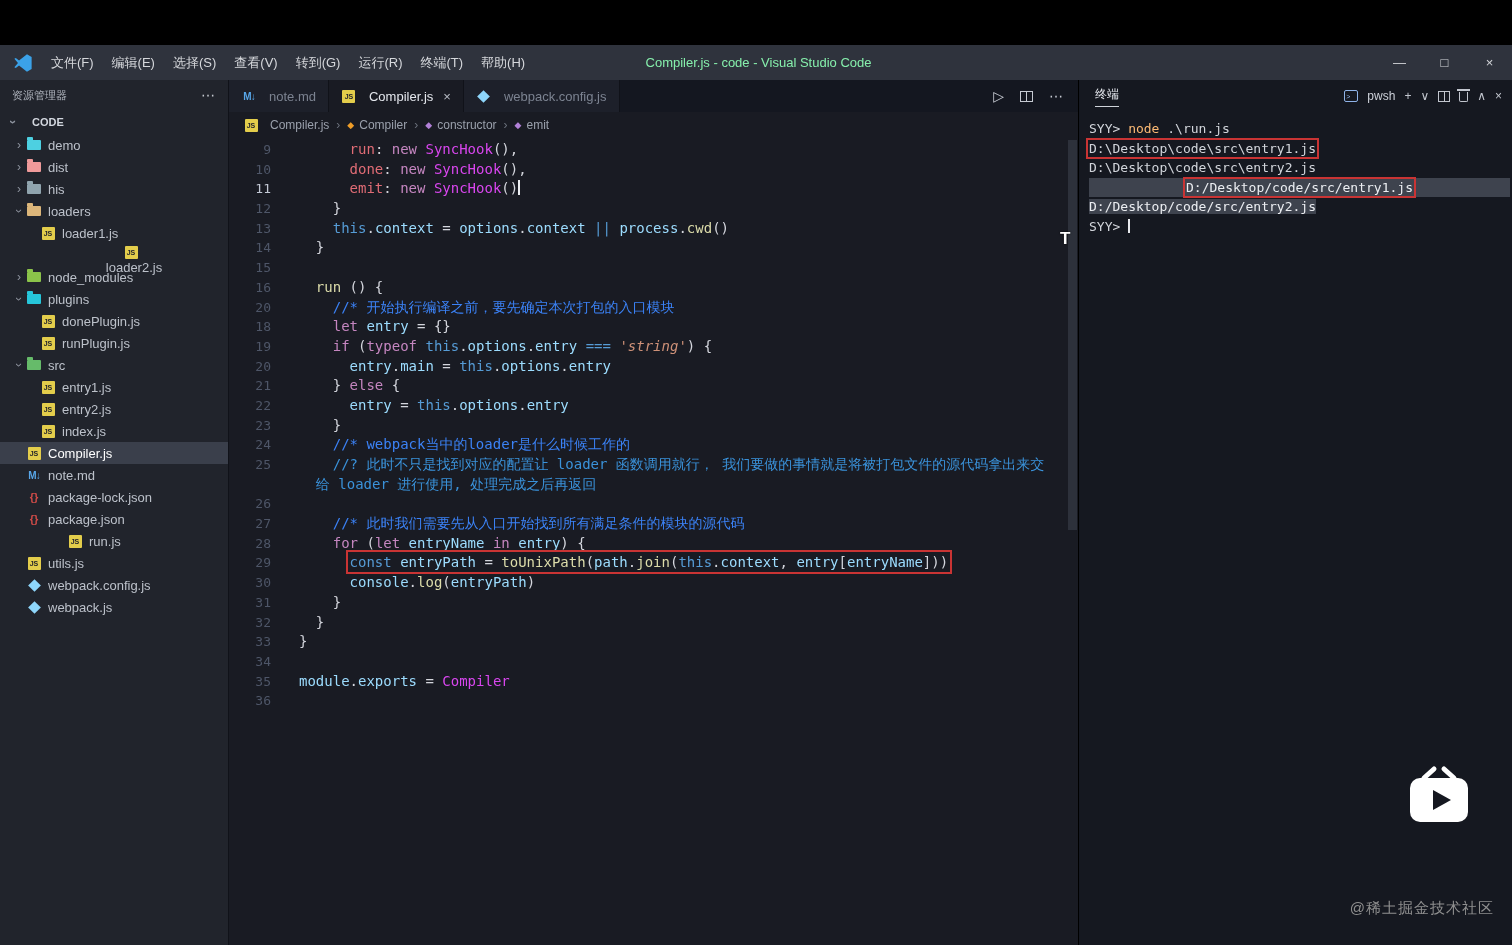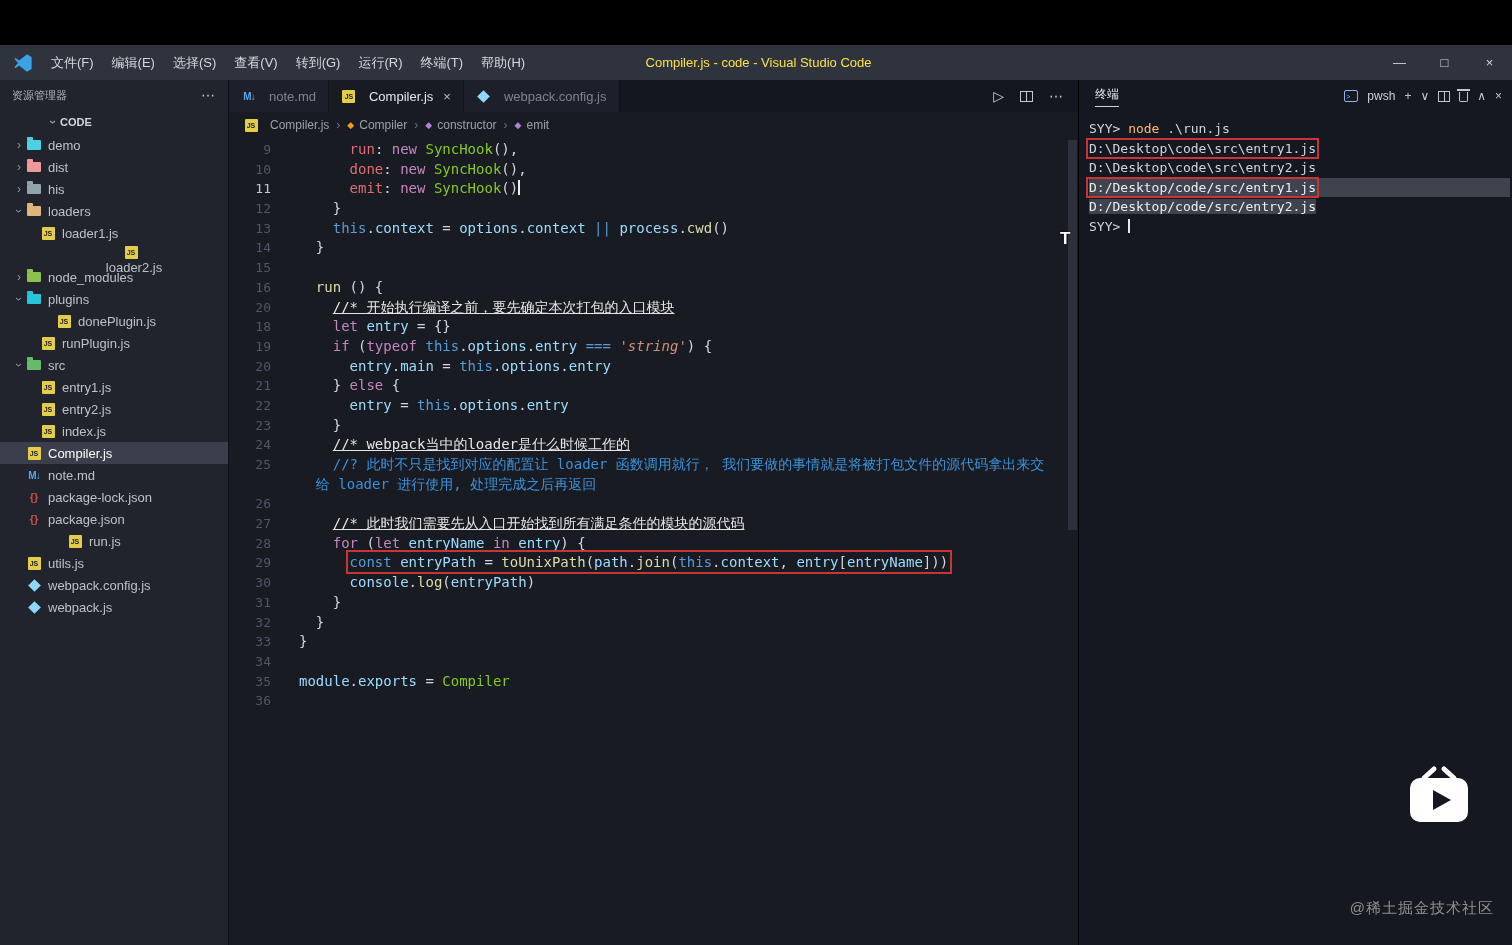--- a/index.html
+++ b/index.html
@@ -7,31 +7,31 @@
   .stage { position:relative; width:1512px; height:945px; background:#000; overflow:hidden; }
 
   
   .window { position:absolute; top:45px; left:0; width:1512px; height:940px; display:flex; flex-direction:column; background:#191b23; }
 
   
   .titlebar { flex:0 0 35px; background:#2f333d; display:flex; align-items:center; position:relative; }
   .vsc-logo { width:18px; height:18px; margin:0 10px 0 14px; }
   .menus { display:flex; z-index:2; }
   .menu-item { padding:4px 9px; font-size:13px; color:#d6d8dc; border-radius:4px; }
-  .win-title { position:absolute; left:5px; right:0; text-align:center; font-size:13px; color:#fde047; pointer-events:none; }
+  .win-title { position:absolute; left:5px; right:0; text-align:center; font-size:13px; color:#86efac; pointer-events:none; }
   .win-controls { margin-left:auto; display:flex; z-index:2; }
   .win-btn { width:45px; height:35px; display:flex; align-items:center; justify-content:center; color:#d4d6da; font-size:13px; }
 
   .content { flex:1; display:flex; min-height:0; }
 
   
   .sidebar { width:228px; background:#21242c; display:flex; flex-direction:column;justify-content:flex-end; }
   .sb-header { flex:0 0 30px; display:flex; align-items:center; padding:0 12px; font-size:11px; color:#aeb3bc; }
   .sb-more { margin-left:auto; color:#c4c8cf; font-size:14px; letter-spacing:1px; }
-  .sb-section { flex:0 0 24px; display:flex; align-items:center; font-size:11px; font-weight:bold; color:#d3d7df; padding:0 6px; gap:0;margin-left:40px; }
+  .sb-section { flex:0 0 24px; display:flex; align-items:center; font-size:11px; font-weight:bold; color:#d3d7df; padding:0 6px; gap:12px; }
   .sb-section .chev { transform:rotate(90deg); }
   .tree { flex:1; overflow:hidden; }
   .tree-row { height:22px; display:flex; align-items:center; font-size:13px; color:#bcc1ca; white-space:nowrap; }
   .tree-row.selected { background:#3a3f4b; color:#fff; }
   .chev { width:14px; flex:0 0 14px; color:#8d939e; font-size:12px; text-align:center; display:inline-block; }
   .chev.expanded { transform:rotate(90deg); }
   .t-icon { width:16px; height:14px; margin-right:6px; display:inline-flex; align-items:center; justify-content:center; flex:0 0 16px; }
   .ic-folder { width:14px; height:10px; border-radius:1px; position:relative; display:inline-block; }
   .ic-folder:before { content:""; position:absolute; top:-3px; left:0; width:6px; height:3px; background:inherit; border-radius:1px 1px 0 0; background-color:inherit; }
   .ic-js { width:13px; height:13px; background:#e3cd4b; color:#22232a; font-size:7px; font-weight:bold; display:inline-flex; align-items:center; justify-content:center; border-radius:1px; font-family:"Liberation Sans",sans-serif; }
@@ -58,47 +58,47 @@
   .sym { font-size:9px; }
 
   .code { flex:1; padding-top:2px; font-family:"DejaVu Sans Mono", monospace; font-size:14px; line-height:19.7px; overflow:hidden; position:relative; }
   .code-line { display:flex; height:19.7px; white-space:pre; }
   .ln { flex:0 0 42px; width:42px; text-align:right; color:#4e5668; font-size:13px; }
   .ln.active { color:#c3c9d5; }
   .lt { margin-left:28px; }
   .tok.p  { color:#d4d6dd; }
   .tok.k  { color:#c586c0; }
   .tok.kb { color:#569cd6; }
-  .tok.cl { color:#84cc16; }
+  .tok.cl { color:#d946ef; }
   .tok.fn { color:#dcdcaa; }
   .tok.v  { color:#9cdcfe; }
   .tok.key{ color:#e06c75; }
   .tok.s  { color:#ce9178;font-style:italic; }
-  .tok.cg { color:#e5e5e5;text-decoration:underline; }
+  .tok.cg { color:#3b82f6; }
   .tok.cb { color:#3a92da; }
   .tok.ob { color:#569cd6; }
   .caret { display:inline-block; width:1.5px; height:15px; background:#eceef2; vertical-align:-2px; }
   .red-boxed { outline:2px solid #c93434; outline-offset:2px; }
   .ed-scrollbar { position:absolute; right:1px; top:60px; width:9px; height:390px; background:rgba(120,128,144,.22); }
 
   
   .terminal-col { width:434px; background:#151820; border-left:1px solid #000; display:flex; flex-direction:column; }
   .term-header { flex:0 0 32px; display:flex; align-items:center; padding:0 10px 0 16px; }
   .term-title { font-size:12px; color:#e5e8ee; border-bottom:1px solid #cfd3da; padding-bottom:3px; }
   .term-actions { margin-left:auto; display:flex; align-items:center; gap:9px; color:#c2c6ce; font-size:12px; }
   .ic-term { width:14px; height:12px; border:1px solid #8fb3e8; border-radius:2px; display:inline-flex; align-items:center; justify-content:flex-start; color:#8fb3e8; font-size:7px; padding-left:1px; }
   .shell-name { font-size:12px; color:#ccd0d8; }
   .icon-trash { width:9px; height:10px; border:1px solid #c2c6ce; border-top:none; border-radius:0 0 2px 2px; position:relative; display:inline-block; margin-top:2px; }
   .icon-trash:before { content:""; position:absolute; top:-3px; left:-3px; width:13px; height:1.5px; background:#c2c6ce; }
   .icon-splitT { width:12px; height:11px; border:1px solid #c2c6ce; position:relative; display:inline-block; }
   .icon-splitT:after { content:""; position:absolute; left:5px; top:0; bottom:0; width:1px; background:#c2c6ce; }
 
   .term-body { flex:1; padding:7px 0 0 10px; font-family:"DejaVu Sans Mono", monospace; font-size:13px; line-height:19.5px; overflow:hidden; }
   .term-row { height:19.5px; white-space:pre; }
-  .term-row.hl-row { background:#3e434e; margin-right:2px; }
+  .term-row.hl-row { background:#3e434e; margin-right:2px;text-align:center; }
   .term-row .hl-text { background:#3e434e; }
   .ttok.t   { color:#d2d5db; }
   .ttok.cmd { color:#fdba74; }
   .ttok.hlt { color:#eceef2; }
   .tbox { outline:2px solid #c93434; outline-offset:1px; }
   .tt-row { height:19.5px; position:relative; z-index:5; }
   .term-tooltip { display:inline-block; background:#202228; border:1px solid #4b4d55; color:#d8dade; font-size:12px; font-family:"Liberation Sans",sans-serif; padding:1px 8px 2px; margin-top:-3px; }
   .tcaret { display:inline-block; width:1.5px; height:14px; background:#e8eaee; vertical-align:-2px; }
 
   
@@ -193,21 +193,21 @@
               </span>
               <span>node_modules</span>
             </div>
             <div class="tree-row" style="padding-left: 12px;">
               <span class="chev expanded">›</span>
               <span class="t-icon">
                 <span class="ic-folder" style="background: rgb(38, 198, 218);"></span>
               </span>
               <span>plugins</span>
             </div>
-            <div class="tree-row" style="padding-left: 40px; margin-left: 16px;">
+            <div class="tree-row" style="padding-left: 40px;">
               <span class="t-icon">
                 <span class="ic-js">JS</span>
               </span>
               <span>donePlugin.js</span>
             </div>
             <div class="tree-row" style="padding-left: 40px;">
               <span class="t-icon">
                 <span class="ic-js">JS</span>
               </span>
               <span>runPlugin.js</span>

